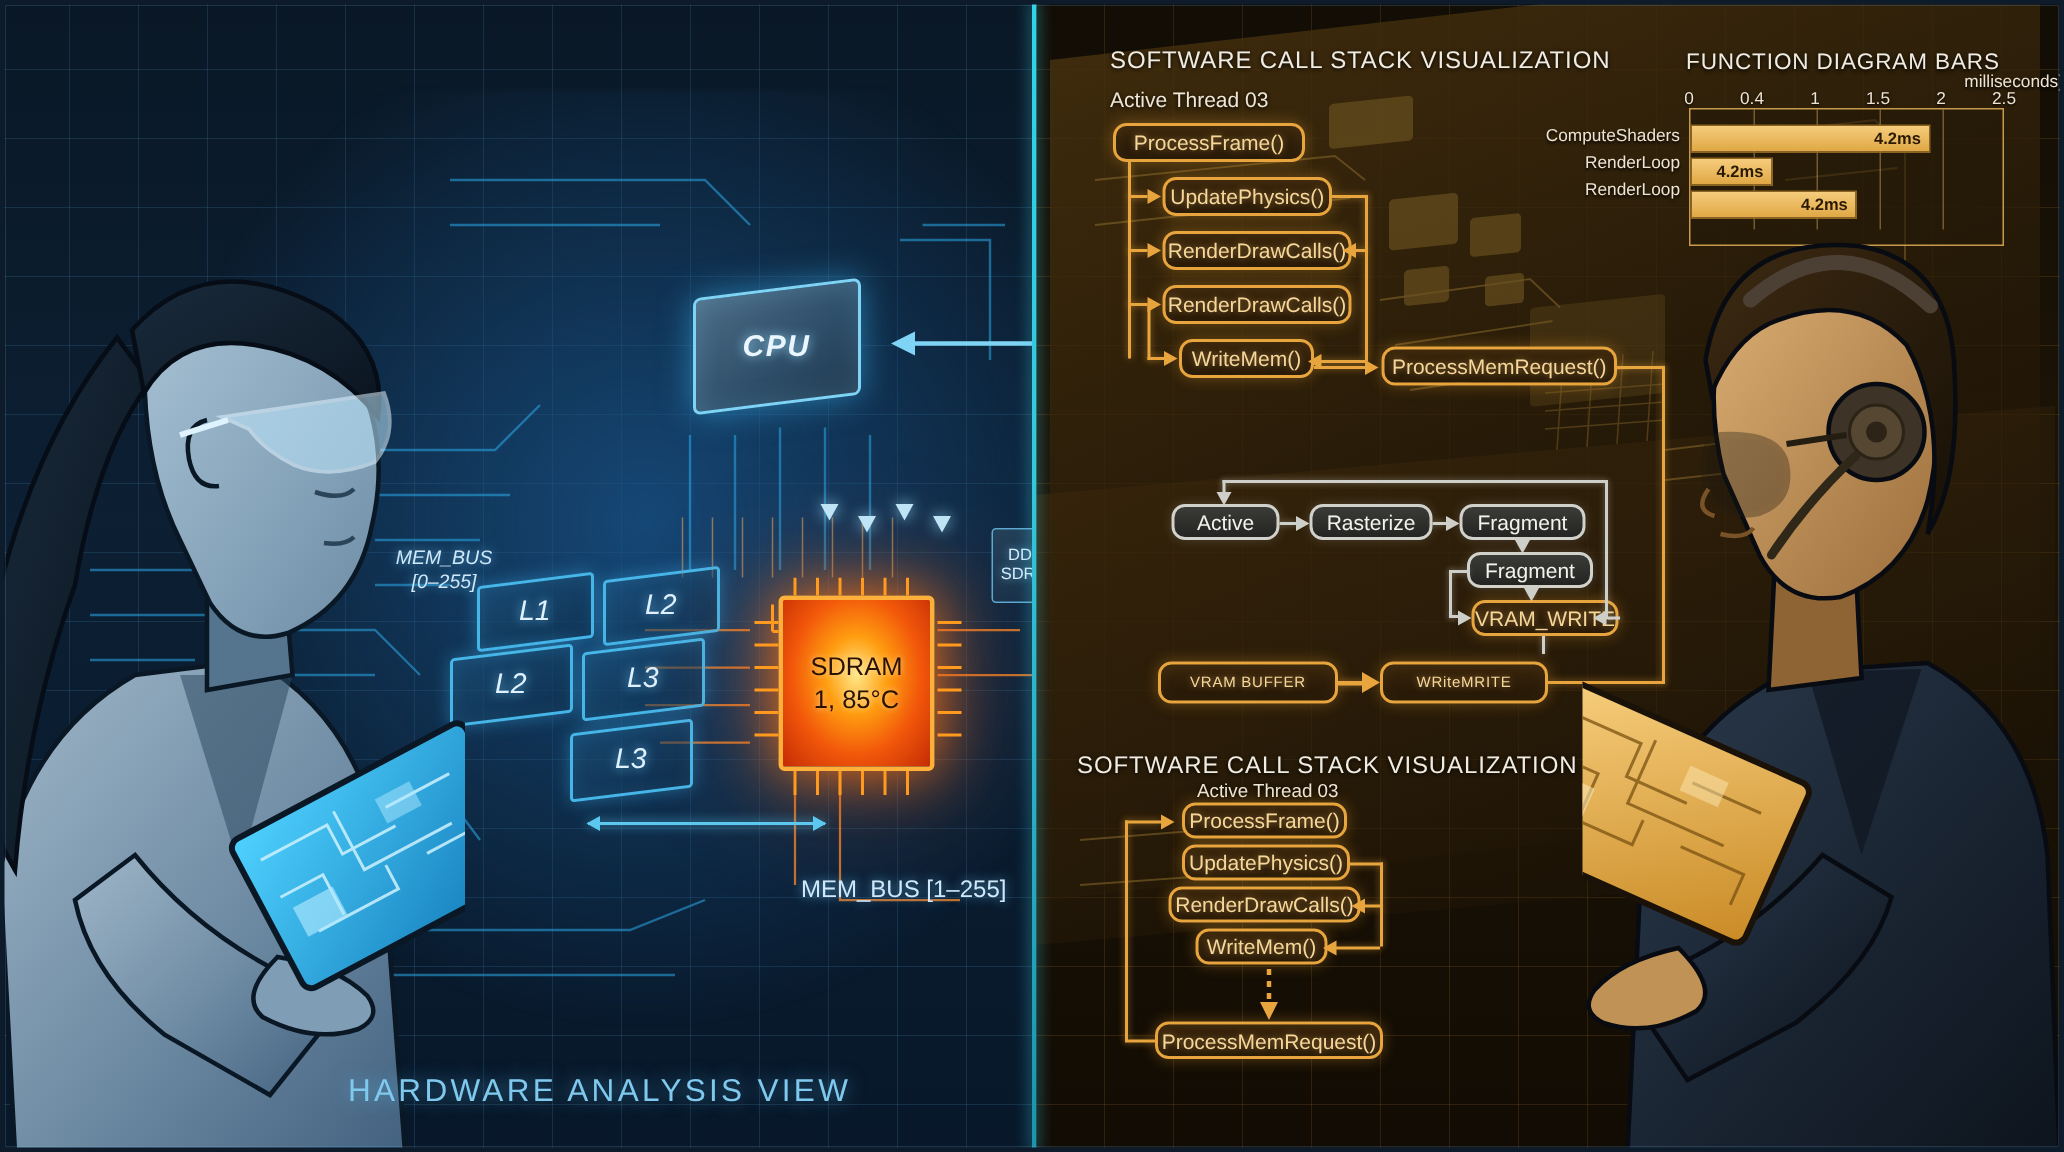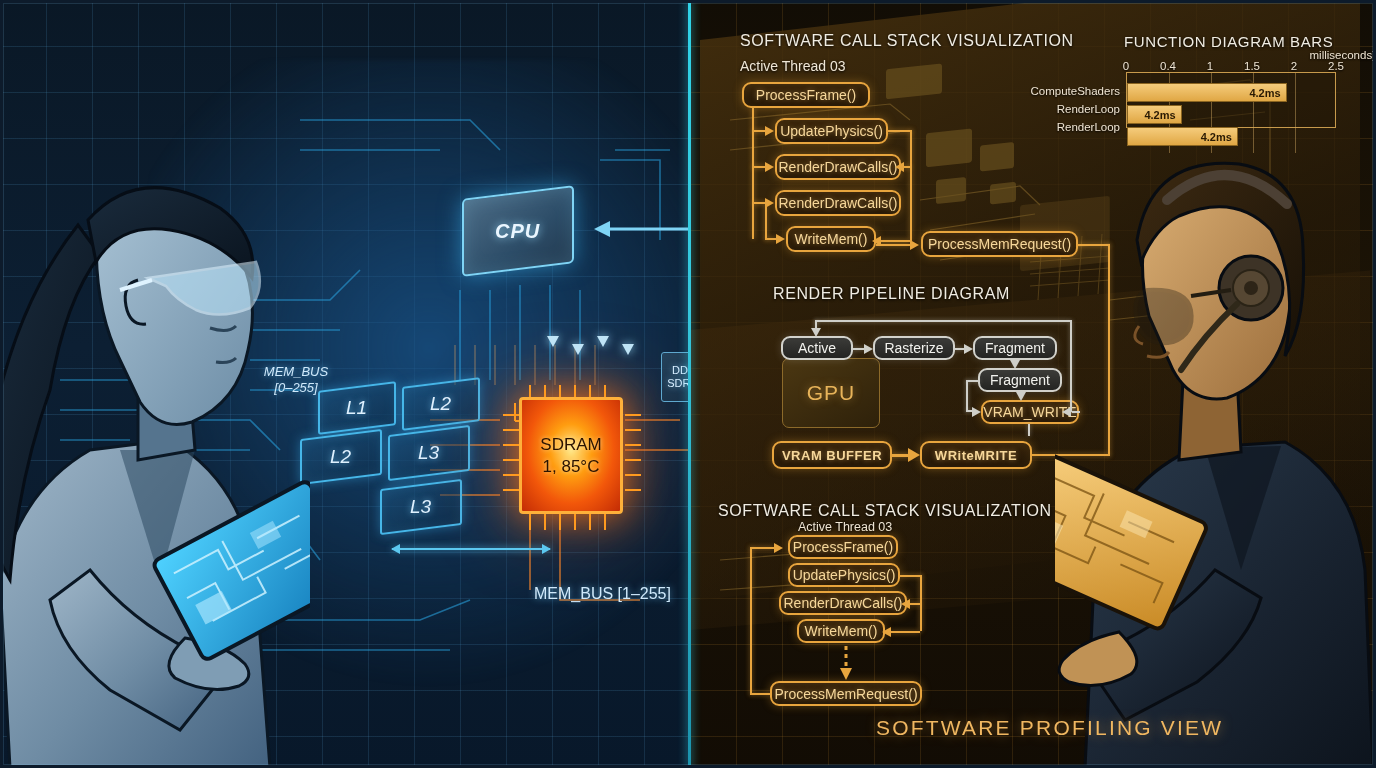--- a/index.html
+++ b/index.html
@@ -108,21 +108,21 @@
 
   .callbox { position:absolute; border:2px solid #e8a53e; border-radius:9px;
      background:linear-gradient(180deg, rgba(58,38,12,.94), rgba(34,22,7,.94));
      color:#f6d79a; font-size:14px; display:flex; align-items:center;
      justify-content:center; padding:0 9px; white-space:nowrap;
      box-shadow:0 0 10px rgba(230,160,50,.35), inset 0 0 10px rgba(255,190,90,.07);
      text-shadow:0 0 5px rgba(255,200,110,.5); }
   .callbox.grey { border-color:#d2d2cc; color:#f2f2ee;
      background:linear-gradient(180deg,#3b3b38,#242422);
      box-shadow:0 0 8px rgba(200,200,195,.2); text-shadow:none; }
-  .callbox.big { font-size:13px; font-weight:bold; letter-spacing:.5px;text-align:center; }
+  .callbox.big { font-size:10px; font-weight:normal; letter-spacing:.5px;text-align:center; }
 
   .conn { position:absolute; background:#e8a53e; box-shadow:0 0 5px rgba(232,165,62,.6); }
   .conn.h { height:2px; } .conn.v { width:2px; }
   .conn.grey { background:#cfcfc9; box-shadow:0 0 4px rgba(210,210,200,.5); }
 
   .tri-r { position:absolute; width:0; height:0;
      border-top:5px solid transparent; border-bottom:5px solid transparent;
      border-left:9px solid #e8a53e; }
   .tri-l { position:absolute; width:0; height:0;
      border-top:5px solid transparent; border-bottom:5px solid transparent;
@@ -134,21 +134,21 @@
   .tri-d.grey { border-top-color:#cfcfc9; }
 
   #gpu { position:absolute; left:782px; top:358px; width:98px; height:70px;
      border:1px solid #8c6a2a; border-radius:7px;
      background:linear-gradient(150deg,#4b3712,#2e210a);
      display:flex; align-items:center; justify-content:center;
      color:#e8b45a; font-size:21px; letter-spacing:1px;
      text-shadow:0 0 8px rgba(240,180,80,.55); }
 
   
-  #timing { position:absolute; left:1126px; top:72px; width:210px; height:56px;
+  #timing { position:absolute; left:1126px; top:72px; width:210px; height:92px;
      border:1px solid #c79a4c; background:rgba(35,24,8,.55); }
   .tbar { position:absolute; height:19px;
      background:linear-gradient(180deg,#f5cc7c,#e0a744);
      border:1px solid #8a6420; display:flex; align-items:center;
      justify-content:flex-end; padding-right:5px;
      color:#2a1a03; font-size:11px; font-weight:bold; }
   .tlabel { position:absolute; right:0; color:#efe4d2; font-size:11.5px;
      text-align:right; white-space:nowrap; text-shadow:0 1px 2px #000; }
   .ttick { position:absolute; color:#efe4d2; font-size:11.5px;
      transform:translateX(-50%); text-shadow:0 1px 2px #000; }
@@ -359,20 +359,21 @@
         <path d="M268 386 v44 h66"></path>
           <path d="M300 400 h48"></path>
         <path d="M222 452 h60 v-18"></path>
           <path d="M310 440 h44 v22"></path>
       </g>
       <rect x="214" y="430" width="30" height="22" fill="#aee8ff" opacity=".65"></rect>
       <rect x="296" y="392" width="26" height="18" fill="#aee8ff" opacity=".5"></rect>
     </g>
   </svg>
 
+  <div class="view-caption" id="hw-caption">HARDWARE ANALYSIS VIEW</div>
 
   <div class="panel" id="sw-panel">
     <div class="grid" id="sw-grid"></div>
   </div>
   <div id="sw-board"></div>
   <div id="sw-board2"></div>
 
   <svg style="position:absolute;left:690px;top:0;width:686px;height:768px">
     <g stroke="#8a6a2c" stroke-width="1.2" fill="none" opacity=".55">
       <path d="M40 120 L200 104 L220 120"></path>
@@ -437,25 +438,21 @@
   <div class="tri-l" style="left:895px;top:162px"></div>
   <div class="conn h" style="left:880px;top:240px;width:30px"></div>
   <div class="tri-l" style="left:872px;top:236px"></div>
   <div class="conn h" style="left:876px;top:244px;width:34px"></div>
   <div class="tri-r" style="left:910px;top:240px"></div>
 
   <div class="conn h" style="left:1078px;top:244px;width:32px"></div>
   <div class="conn v" style="left:1108px;top:244px;height:212px"></div>
   <div class="conn h" style="left:1032px;top:454px;width:78px"></div>
 
-  <div class="sw-head" style="left:773px;top:285px">RENDER PIPELINE DIAGRAM</div>
-
-  <div id="gpu">
-    <span>GPU</span>
-  </div>
+
 
   <div class="callbox grey" style="left:781px;top:336px;width:72px;height:24px">Active</div>
   <div class="callbox grey" style="left:873px;top:336px;width:82px;height:24px">Rasterize</div>
   <div class="callbox grey" style="left:973px;top:336px;width:84px;height:24px">Fragment</div>
   <div class="callbox grey" style="left:978px;top:368px;width:84px;height:24px">Fragment</div>
   <div class="callbox" style="left:981px;top:400px;width:98px;height:24px">VRAM_WRITE</div>
 
   <div class="conn h grey" style="left:853px;top:348px;width:11px"></div>
   <div class="tri-r grey" style="left:864px;top:344px"></div>
   <div class="conn h grey" style="left:955px;top:348px;width:9px"></div>
@@ -592,17 +589,16 @@
         <path d="M30 368 v46 h70"></path>
           <path d="M64 384 h50"></path>
         <path d="M-18 438 h62 v-18"></path>
           <path d="M74 426 h46 v22"></path>
       </g>
       <rect x="-26" y="414" width="32" height="22" fill="#fce6b0" opacity=".6"></rect>
       <rect x="58" y="374" width="28" height="18" fill="#fce6b0" opacity=".5"></rect>
     </g>
   </svg>
 
-  <div class="view-caption" id="sw-caption">SOFTWARE PROFILING VIEW</div>
 
   <div class="divider"></div>
   <div id="frame"></div>
 </div>
 
 </body></html>

